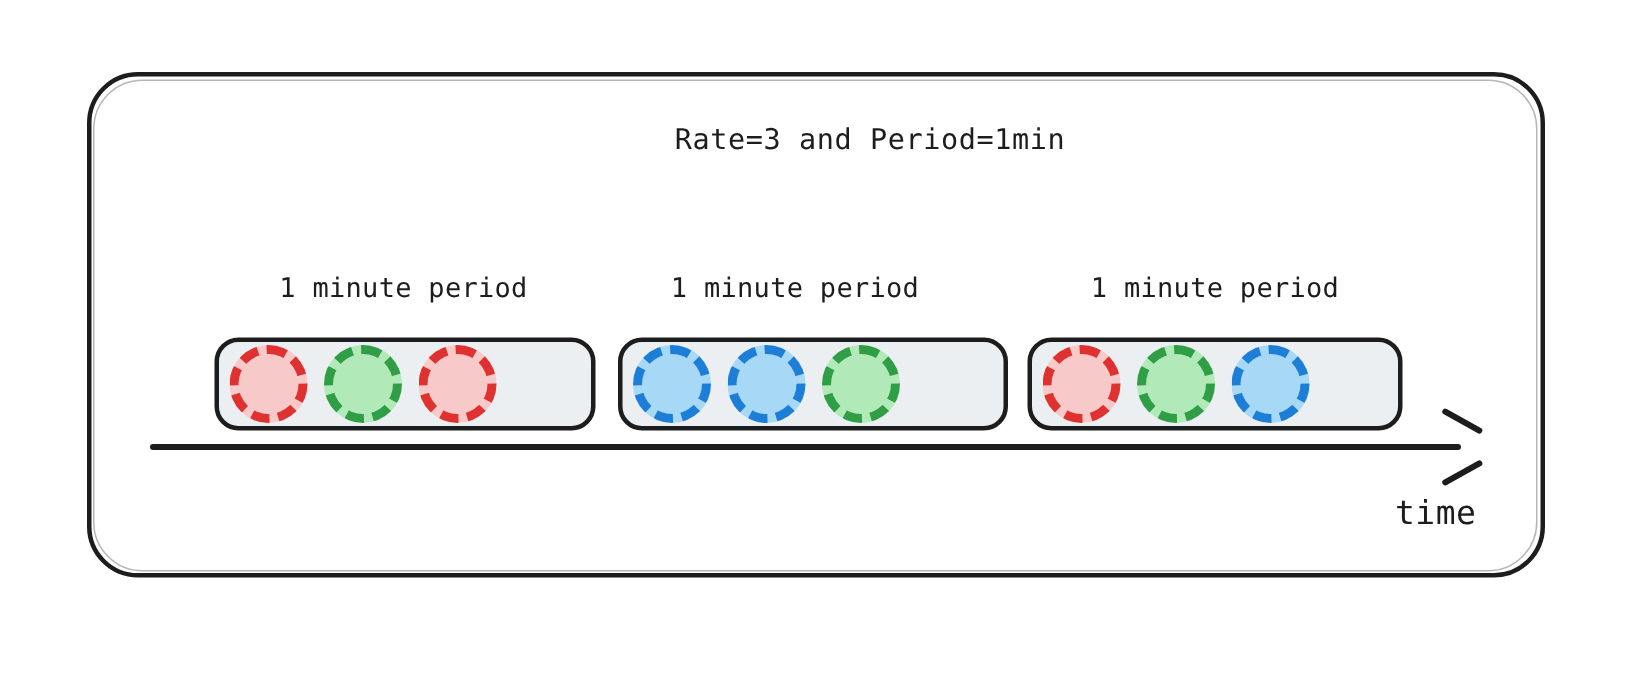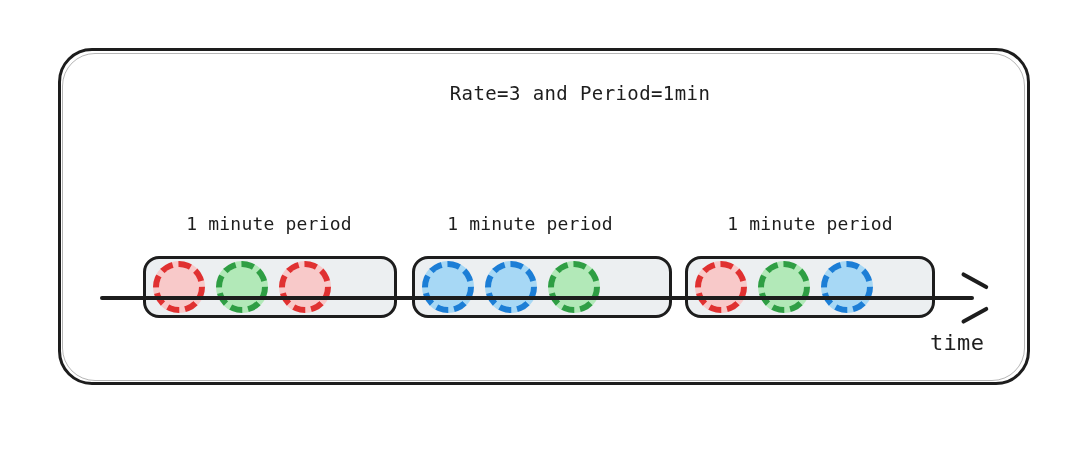--- a/index.html
+++ b/index.html
@@ -62,21 +62,20 @@
     left: 143px;
     top: 182px;
     width: 800px;
     height: 110px;
   }
 
   .period-group {
     position: absolute;
     top: 0;
     height: 110px;
-    margin-top: 31px;
   }
   .period-group.g0 { left: 0px;   width: 254px; }
   .period-group.g1 { left: 269px; width: 260px; }
   .period-group.g2 { left: 542px; width: 250px; }
 
   .period-label {
     position: absolute;
     top: 0;
     left: 0;
     width: 100%;

